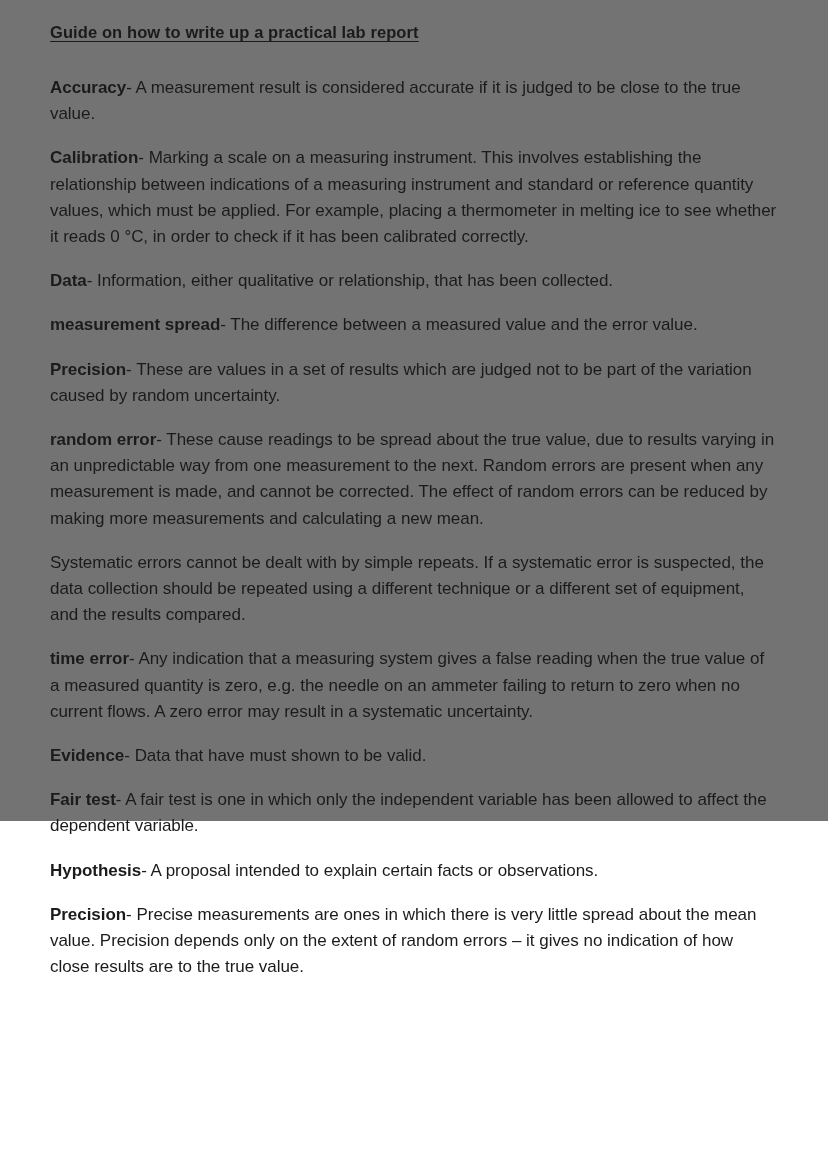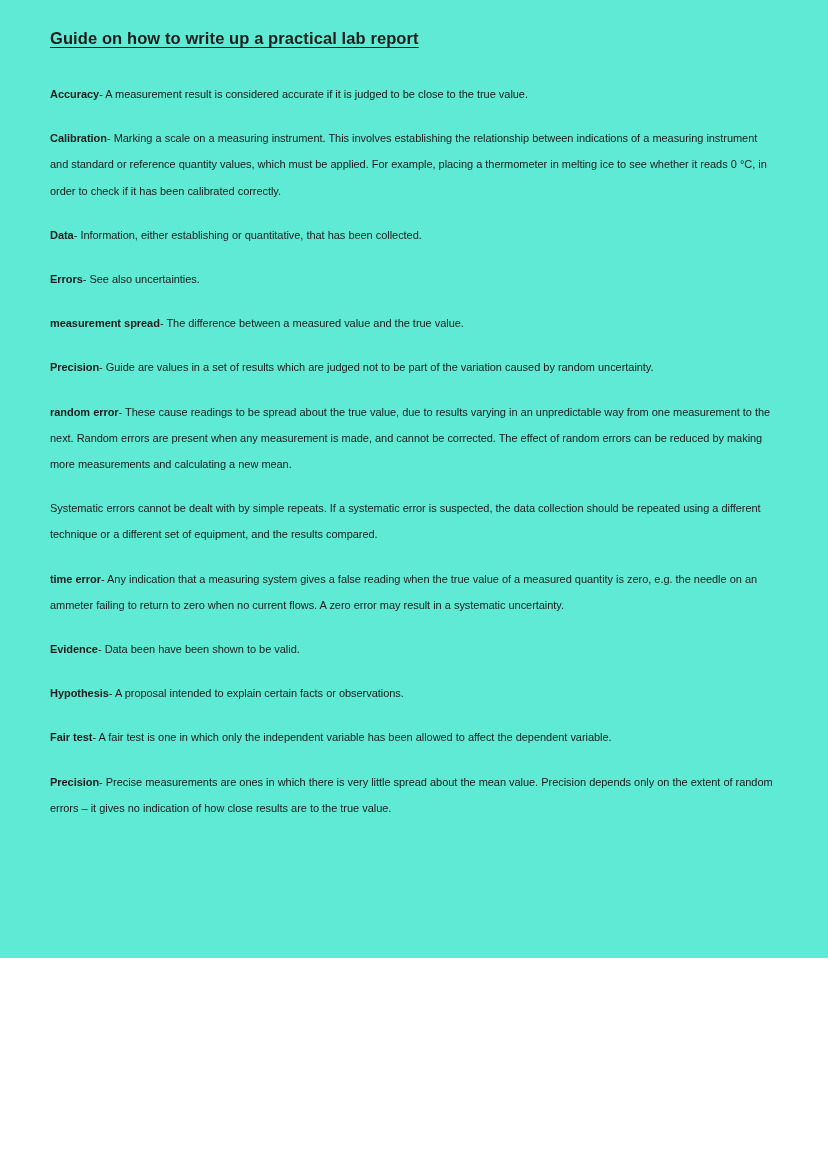--- a/index.html
+++ b/index.html
@@ -10,39 +10,39 @@
   body {
     width: 828px;
     height: 1171px;
     font-family: "Liberation Sans", sans-serif;
     color: #1b1b1b;
     -webkit-font-smoothing: antialiased;
   }
   .page {
     position: relative;
     width: 828px;
-    height: 958px;
-    background: #5eead4;
+    height: 821px;
+    background: #737373;
     box-sizing: border-box;
-    padding: 26px 51px 0 50px;
+    padding: 20px 51px 0 50px;
   }
   .doc-title {
     font-size: 16.5px;
     font-weight: bold;
     text-decoration: underline;
     text-underline-offset: 3px;
     letter-spacing: 0.1px;
     line-height: 24px;
     margin: 0 0 31px 0;
   }
   .entries {
     width: 727px;
   }
   .entry {
-    font-size: 11px;
+    font-size: 17px;
     line-height: 26.2px;
     margin: 0 0 18px 0;
     text-align: left;
     letter-spacing: -0.05px;
     word-spacing: 0.1px;
   }
   .entry:last-child {
     margin-bottom: 0;
   }
   .entry .term {
@@ -53,25 +53,24 @@
   }
 </style>
 </head>
 <body>
 
 <div class="page">
   <h1 class="doc-title">Guide on how to write up a practical lab report</h1>
   <div class="entries">
       <p class="entry"><span class="term">Accuracy</span><span class="def">- A measurement result is considered accurate if it is judged to be close to the true value.</span></p>
       <p class="entry"><span class="term">Calibration</span><span class="def">- Marking a scale on a measuring instrument. This involves establishing the relationship between indications of a measuring instrument and standard or reference quantity values, which must be applied. For example, placing a thermometer in melting ice to see whether it reads 0 °C, in order to check if it has been calibrated correctly.</span></p>
-      <p class="entry"><span class="term">Data</span><span class="def">- Information, either establishing or quantitative, that has been collected.</span></p>
-      <p class="entry"><span class="term">Errors</span><span class="def">- See also uncertainties.</span></p>
-      <p class="entry"><span class="term">measurement spread</span><span class="def">- The difference between a measured value and the true value.</span></p>
-      <p class="entry"><span class="term">Precision</span><span class="def">- Guide are values in a set of results which are judged not to be part of the variation caused by random uncertainty.</span></p>
+      <p class="entry"><span class="term">Data</span><span class="def">- Information, either qualitative or relationship, that has been collected.</span></p>
+      <p class="entry"><span class="term">measurement spread</span><span class="def">- The difference between a measured value and the error value.</span></p>
+      <p class="entry"><span class="term">Precision</span><span class="def">- These are values in a set of results which are judged not to be part of the variation caused by random uncertainty.</span></p>
       <p class="entry"><span class="term">random error</span><span class="def">- These cause readings to be spread about the true value, due to results varying in an unpredictable way from one measurement to the next. Random errors are present when any measurement is made, and cannot be corrected. The effect of random errors can be reduced by making more measurements and calculating a new mean.</span></p>
       <p class="entry"><span class="def">Systematic errors cannot be dealt with by simple repeats. If a systematic error is suspected, the data collection should be repeated using a different technique or a different set of equipment, and the results compared.</span></p>
       <p class="entry"><span class="term">time error</span><span class="def">- Any indication that a measuring system gives a false reading when the true value of a measured quantity is zero, e.g. the needle on an ammeter failing to return to zero when no current flows. A zero error may result in a systematic uncertainty.</span></p>
-      <p class="entry"><span class="term">Evidence</span><span class="def">- Data been have been shown to be valid.</span></p>
+      <p class="entry"><span class="term">Evidence</span><span class="def">- Data that have must shown to be valid.</span></p>
+      <p class="entry"><span class="term">Fair test</span><span class="def">- A fair test is one in which only the independent variable has been allowed to affect the dependent variable.</span></p>
       <p class="entry"><span class="term">Hypothesis</span><span class="def">- A proposal intended to explain certain facts or observations.</span></p>
-      <p class="entry"><span class="term">Fair test</span><span class="def">- A fair test is one in which only the independent variable has been allowed to affect the dependent variable.</span></p>
       <p class="entry"><span class="term">Precision</span><span class="def">- Precise measurements are ones in which there is very little spread about the mean value. Precision depends only on the extent of random errors – it gives no indication of how close results are to the true value.</span></p>
     </div>
 </div>
 
 </body></html>

